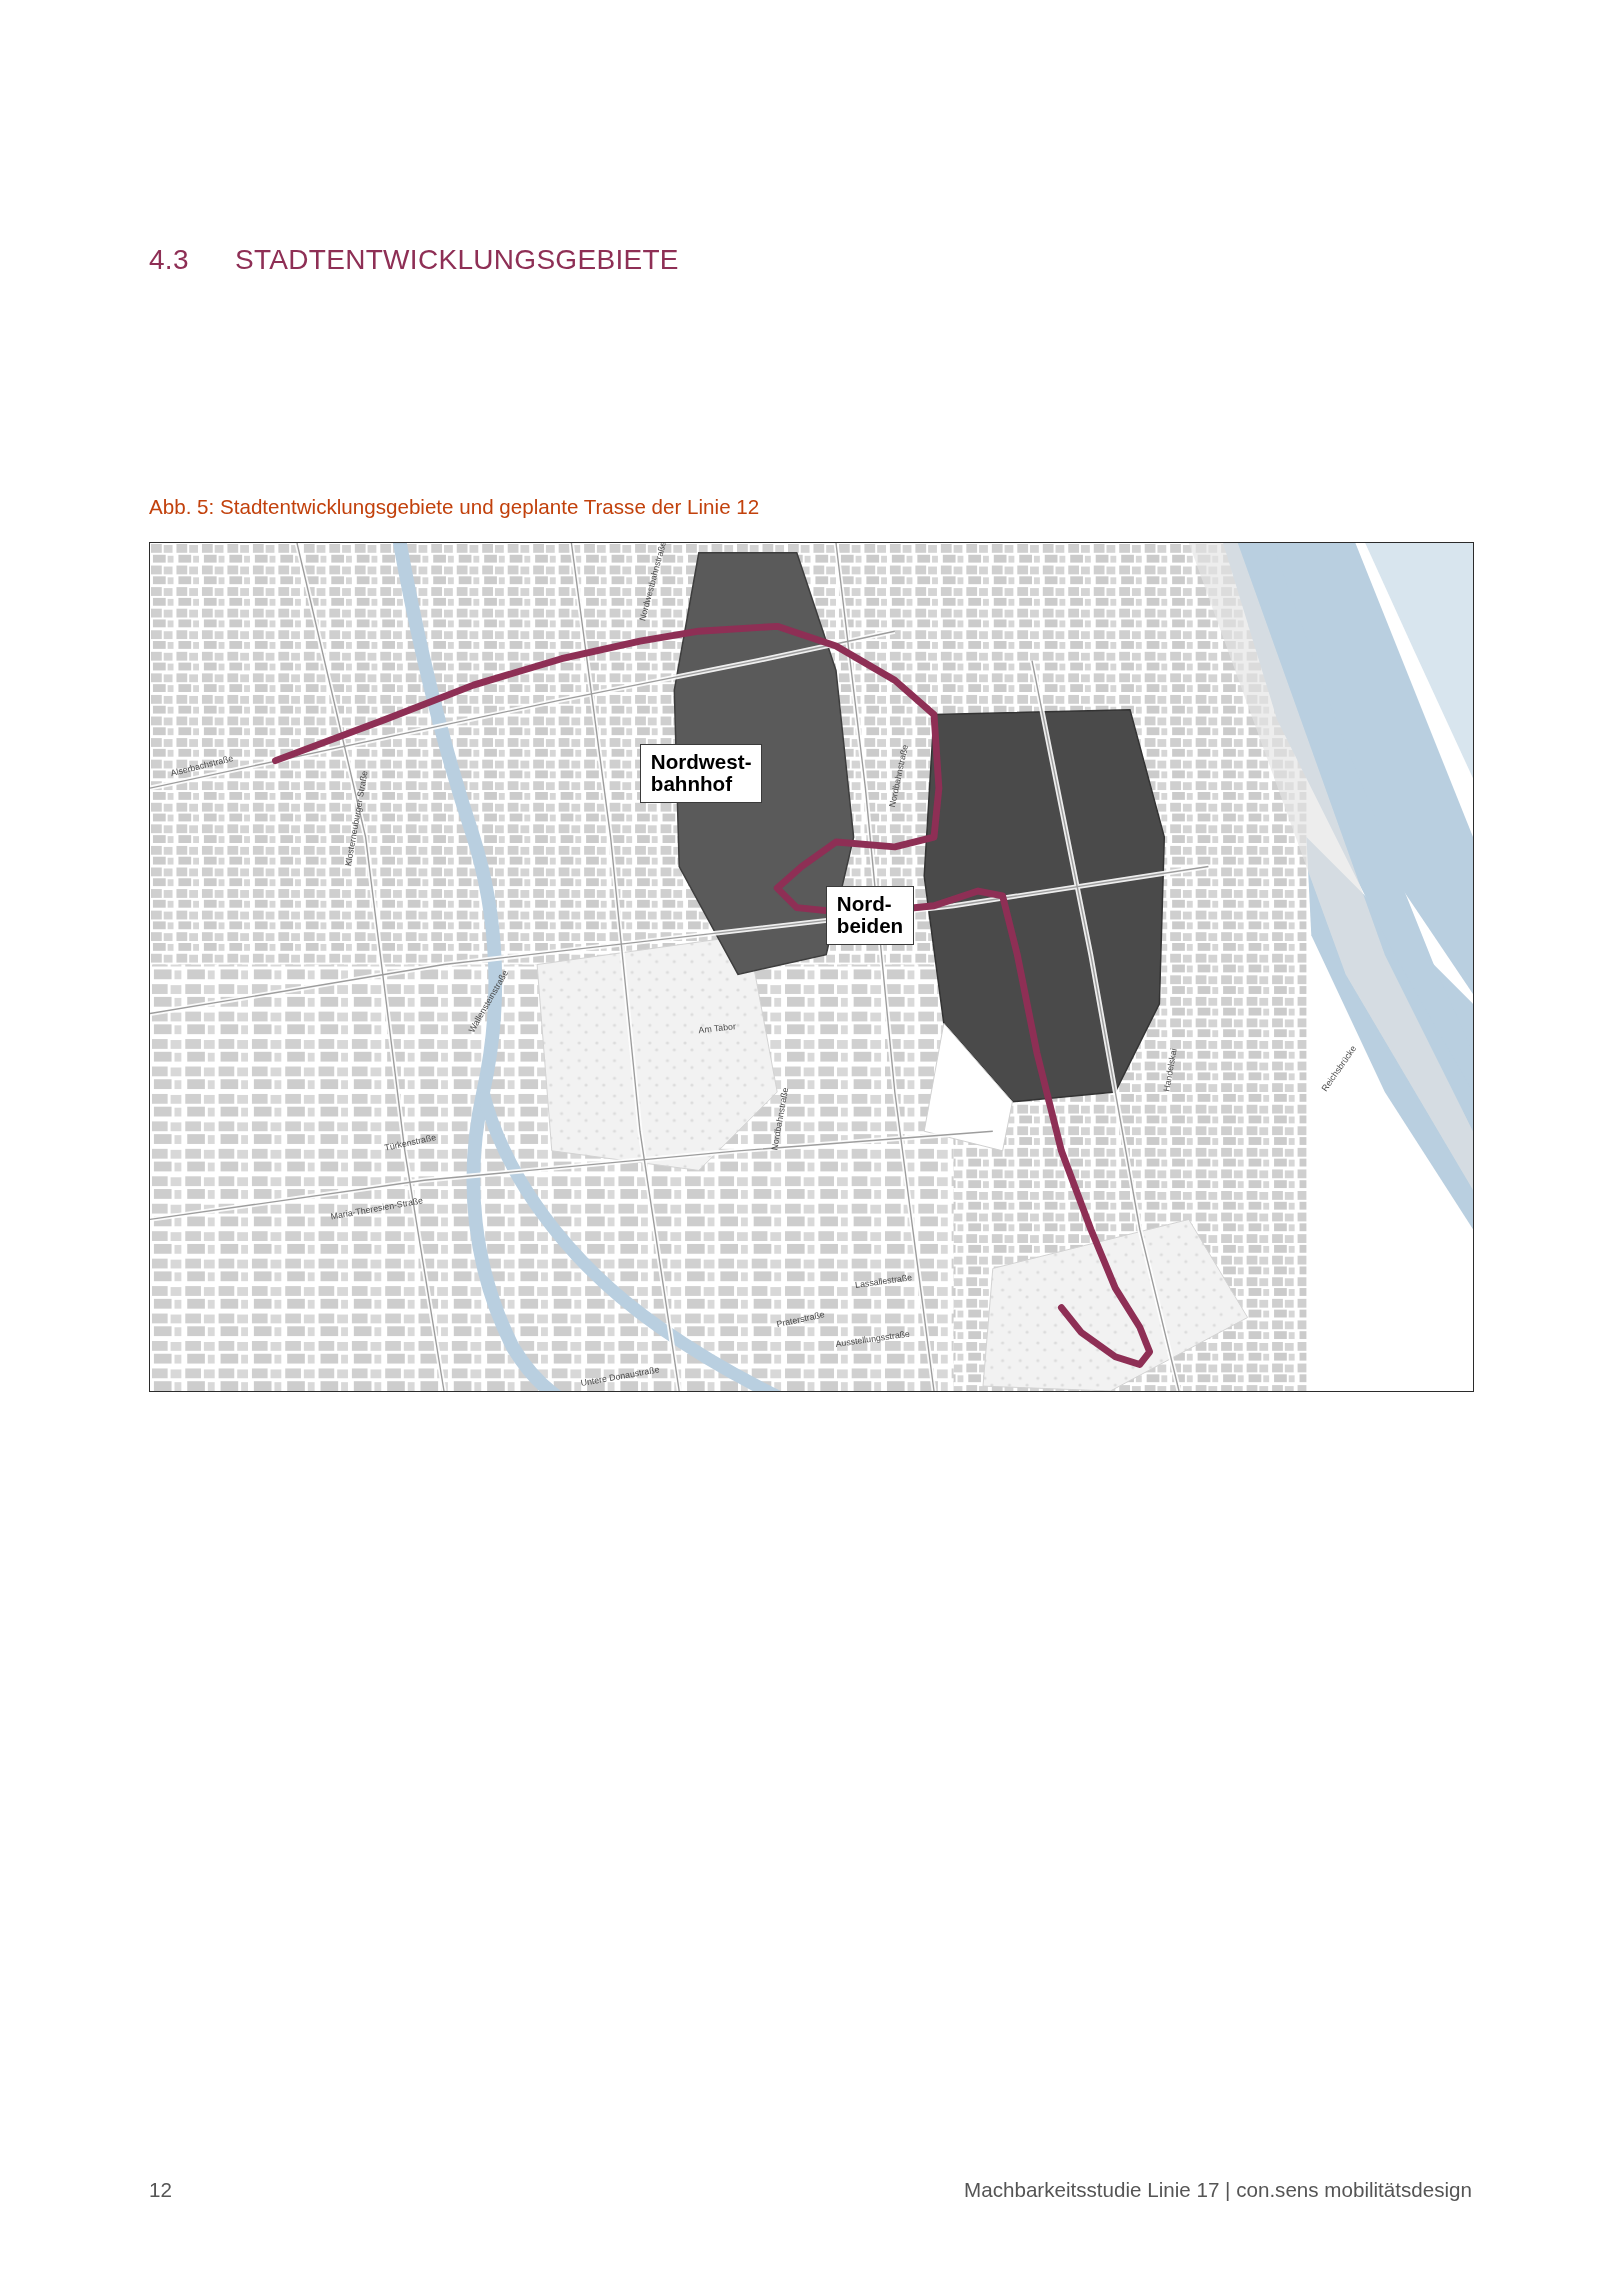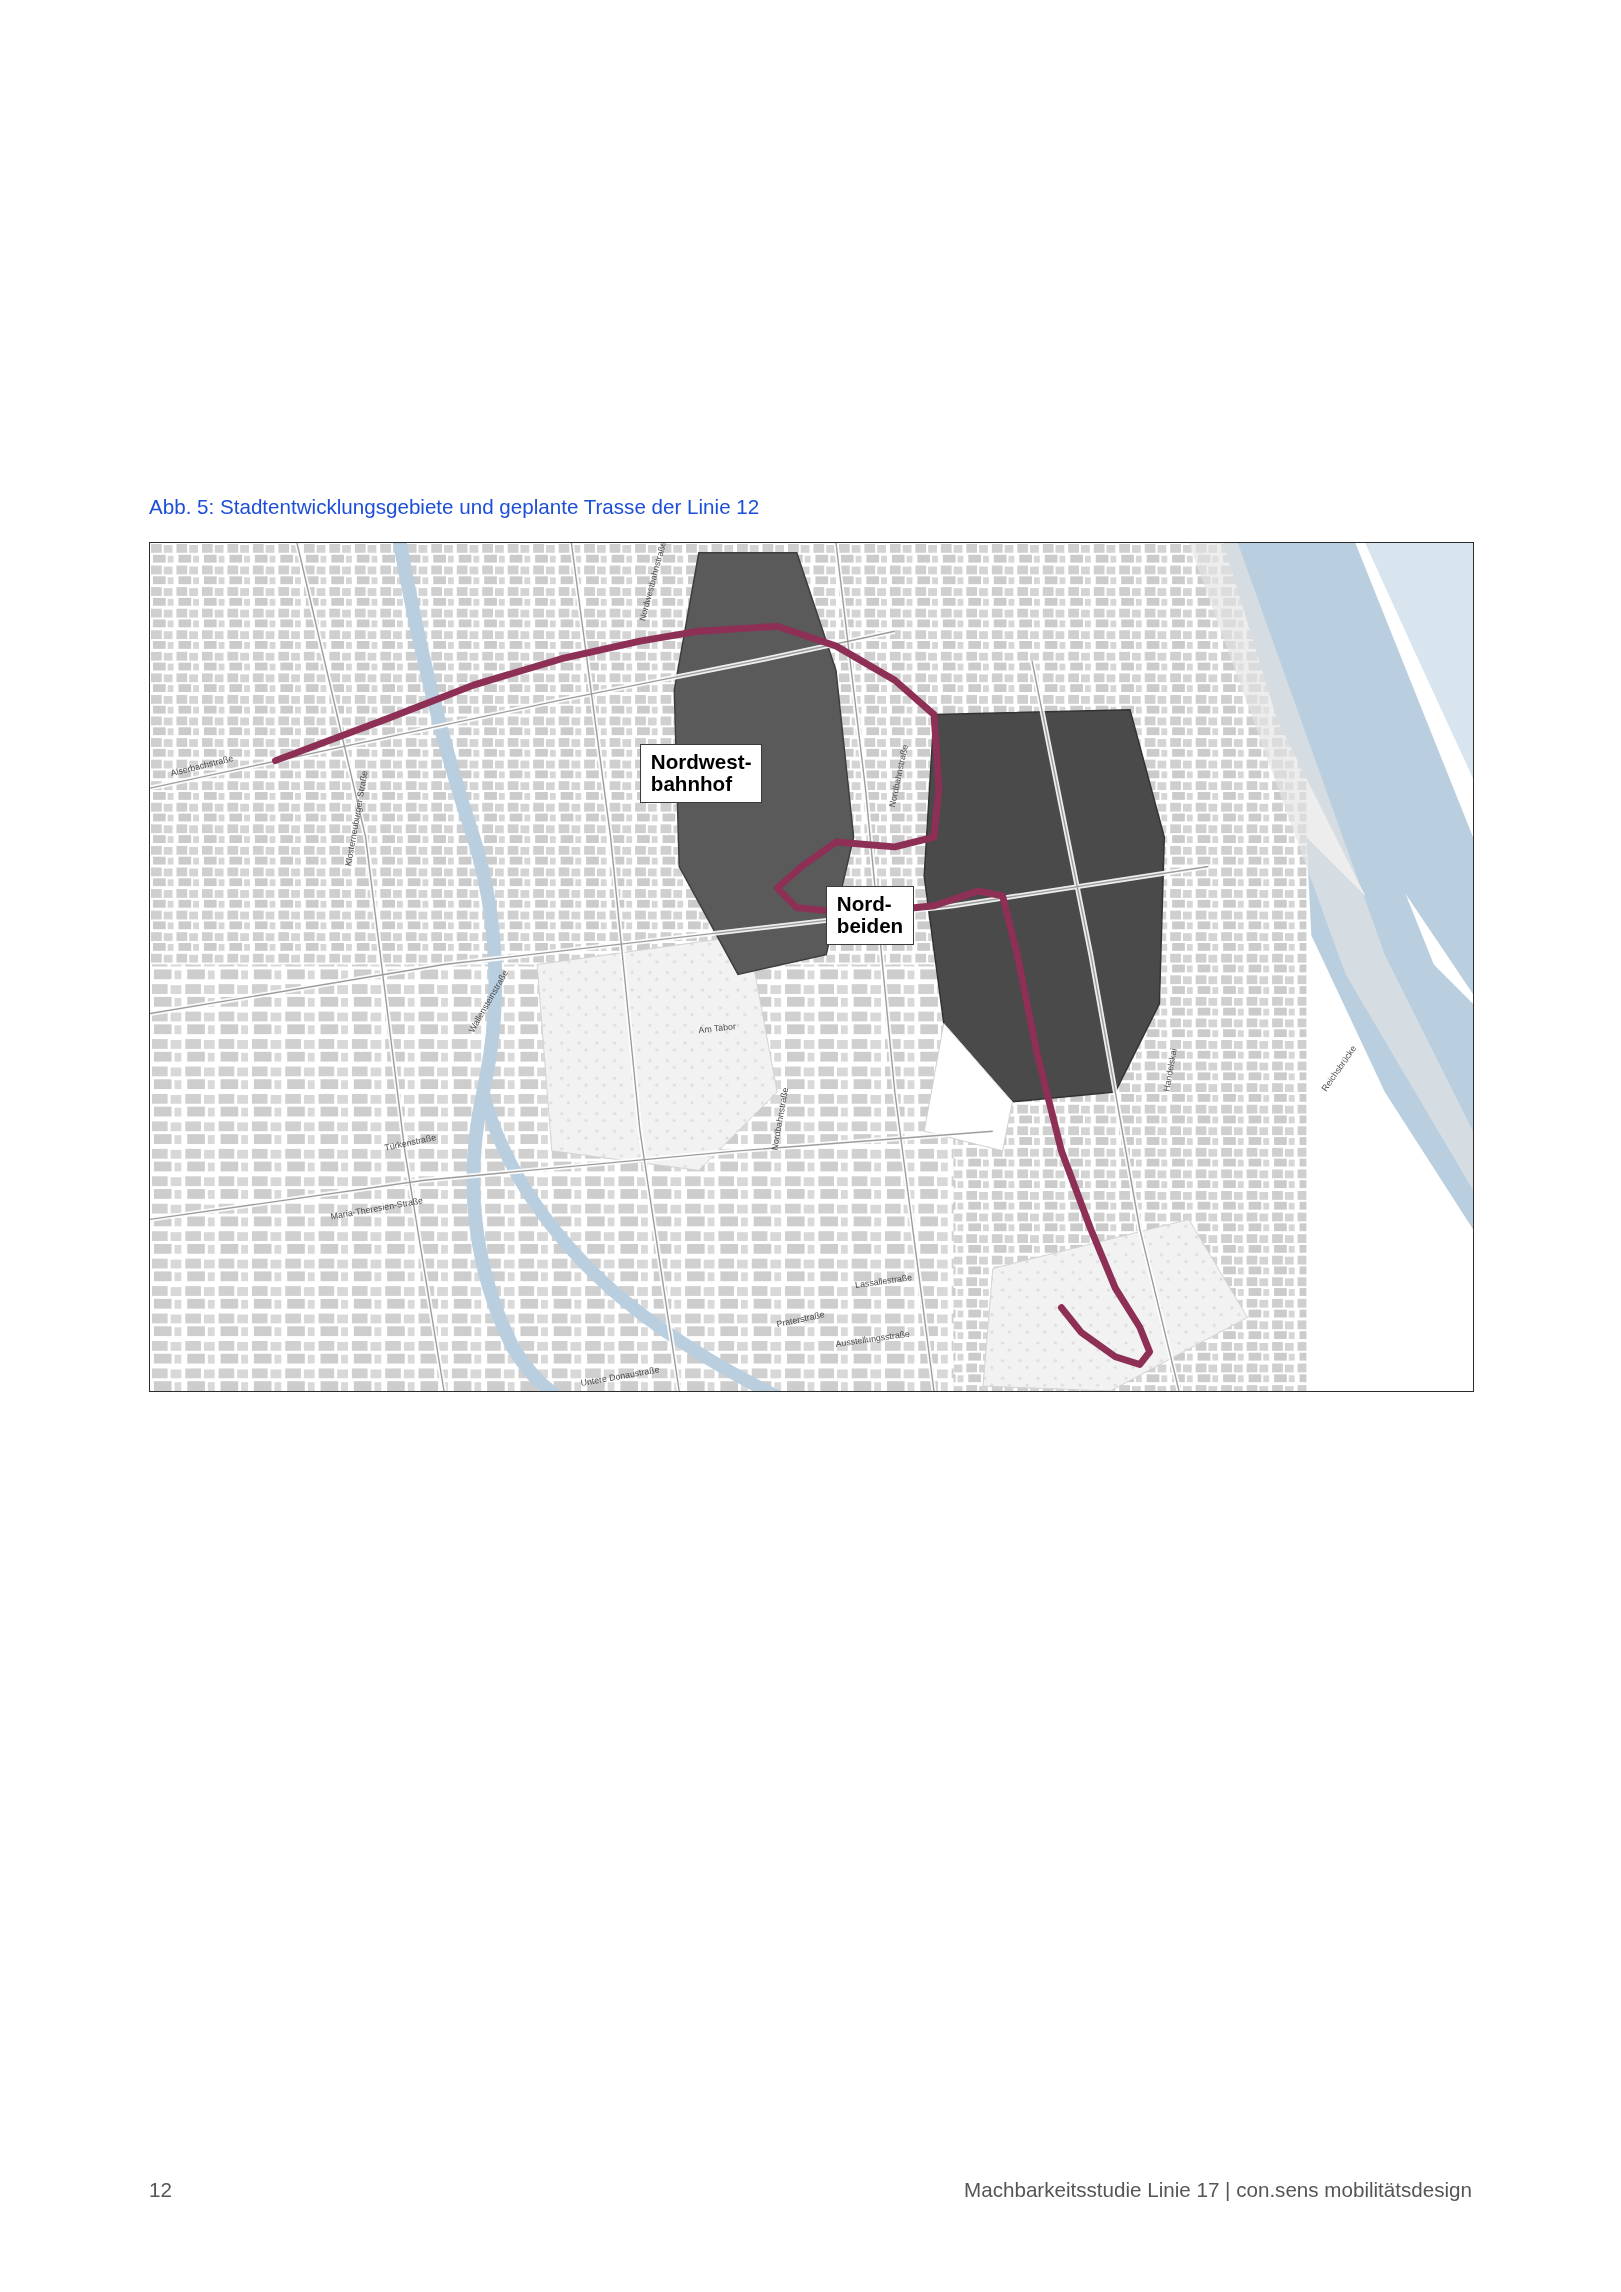--- a/index.html
+++ b/index.html
@@ -46,21 +46,21 @@
     text-align: justify;
     text-justify: inter-word;
     color: #1b1b1b;
   }
   
   .fig-caption {
     position: absolute;
     left: 149px;
     top: 495px;
     font-size: 20.6px;
-    color: #1d4ed8;
+    color: #c2410c;
   }
   
   .figure {
     position: absolute;
     left: 149px;
     top: 542px;
     width: 1323px;
     height: 848px;
     border: 1px solid #2b2b2b;
     background: #ffffff;
@@ -100,20 +100,23 @@
     font-size: 20.6px;
     color: #555;
     text-align: right;
   }
 </style>
 </head>
 <body>
 
 <div class="page">
 
+  <h2 class="section-heading">
+    <span class="num">4.3</span><span>STADTENTWICKLUNGSGEBIETE</span>
+  </h2>
 
 
   <div class="fig-caption">Abb. 5: Stadtentwicklungsgebiete und geplante Trasse der Linie 12</div>
 
   <div class="figure">
     <svg viewBox="0 0 1350 865" preserveAspectRatio="none">
       <defs>
         <pattern id="blockPat" width="26" height="22" patternUnits="userSpaceOnUse">
           <rect width="26" height="22" fill="#ffffff"></rect>
           <rect x="1" y="1" width="11" height="9" fill="#cfcfcf"></rect>

